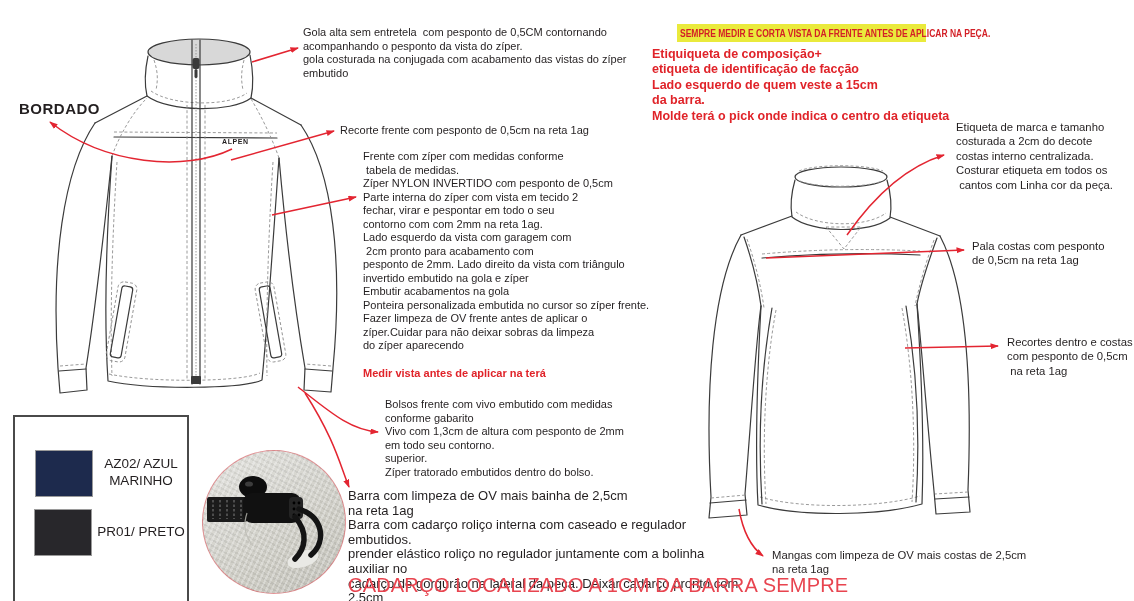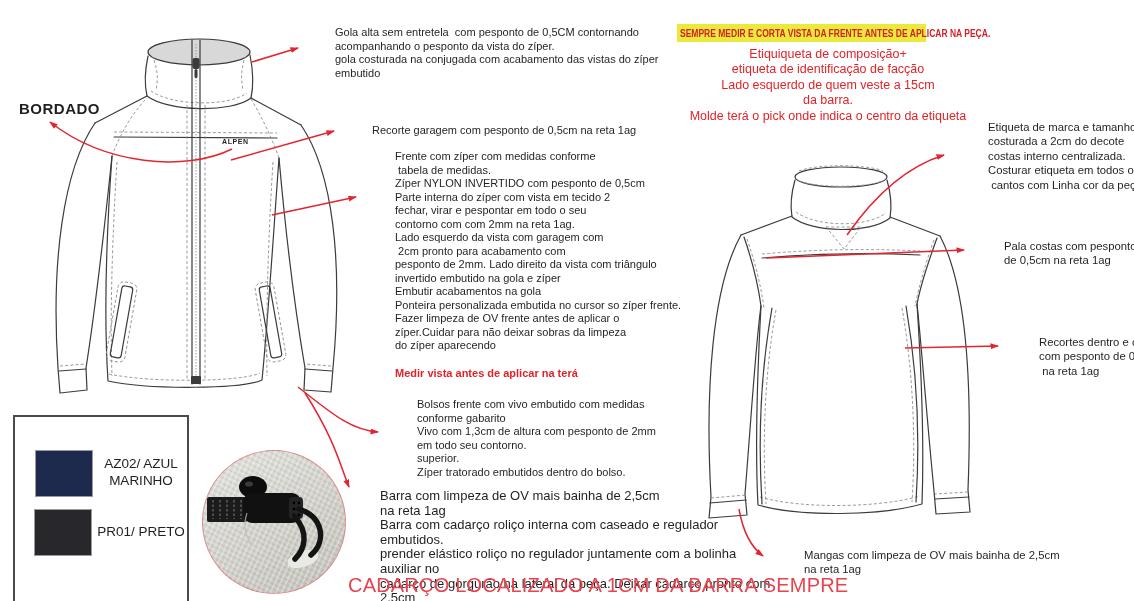--- a/index.html
+++ b/index.html
@@ -2,35 +2,35 @@
 <html><head>
 <meta charset="utf-8">
 <style>
   html,body{margin:0;padding:0}
   body{
     width:1134px;height:601px;position:relative;background:#ffffff;
     font-family:"Liberation Sans", sans-serif;color:#231f20;overflow:hidden;
   }
   .note{
     position:absolute;white-space:pre-wrap;font-size:11px;line-height:13.5px;
-    color:#231f20;letter-spacing:0;margin-left:32px;
+    color:#231f20;letter-spacing:0;
   }
   .red-bold{color:#e02329;font-weight:700}
   .ln{stroke:#3b3b3b;stroke-width:1.2;fill:none;stroke-linecap:round;stroke-linejoin:round}
   .dsh{stroke:#8f8f8f;stroke-width:0.9;fill:none;stroke-dasharray:3 2.2}
   .red-ln{stroke:#e32531;stroke-width:1.5;fill:none}
   #banner{
     position:absolute;left:677px;top:24px;width:249px;height:18px;
     background:#eaea3c;color:#d31f26;font-weight:700;font-size:11.5px;line-height:18px;
     overflow:visible;white-space:nowrap;
   }
   #banner .squeeze{display:inline-block;transform:scaleX(.74);transform-origin:left center;padding-left:4px}
   #etiqueta-red-note{
-    position:absolute;left:652px;top:47px;width:352px;text-align:center;
-    color:#e02329;font-weight:400;font-size:12.5px;line-height:15.4px;white-space:pre-wrap;
+    position:absolute;left:652px;top:47px;width:352px;text-align:left;
+    color:#e02329;font-weight:700;font-size:12.5px;line-height:15.4px;white-space:pre-wrap;
   }
   #cadarco-title{
     position:absolute;left:348px;top:574px;font-size:20px;color:#e8444f;
     letter-spacing:.2px;white-space:nowrap;
   }
   #bordado-label{position:absolute;left:19px;top:100px;font-size:15px;font-weight:700;letter-spacing:.5px}
   #alpen-logo{position:absolute;left:222px;top:138px;font-size:7px;font-weight:700;letter-spacing:.6px}
   #swatch-box{
     position:absolute;left:13px;top:415px;width:176px;height:192px;
     border:2px solid #4a4a4a;background:#fff;box-sizing:border-box;
@@ -126,21 +126,21 @@
   </g>
 </svg>
 
 <div id="bordado-label">BORDADO</div>
 <div id="alpen-logo">ALPEN</div>
 
 <div class="note" style="left:303px;top:26px;width:370px">Gola alta sem entretela  com pesponto de 0,5CM contornando
 acompanhando o pesponto da vista do zíper.
 gola costurada na conjugada com acabamento das vistas do zíper
 embutido</div>
-<div class="note" style="left:340px;top:124px;width:330px">Recorte garagem com pesponto de 0,5cm na reta 1ag</div>
+<div class="note" style="left:340px;top:124px;width:330px">Recorte frente com pesponto de 0,5cm na reta 1ag</div>
 <div class="note" style="left:363px;top:150px;width:335px">Frente com zíper com medidas conforme
  tabela de medidas.
 Zíper NYLON INVERTIDO com pesponto de 0,5cm
 Parte interna do zíper com vista em tecido 2
 fechar, virar e pespontar em todo o seu
 contorno com com 2mm na reta 1ag.
 Lado esquerdo da vista com garagem com
  2cm pronto para acabamento com
 pesponto de 2mm. Lado direito da vista com triângulo
 invertido embutido na gola e zíper
@@ -175,21 +175,21 @@
 <div class="note" style="left:956px;top:120px;width:176px;font-size:11.3px;line-height:14.4px">Etiqueta de marca e tamanho
 costurada a 2cm do decote
 costas interno centralizada.
 Costurar etiqueta em todos os
  cantos com Linha cor da peça.</div>
 <div class="note" style="left:972px;top:239px;width:160px;font-size:11.3px;line-height:14.4px">Pala costas com pesponto
 de 0,5cm na reta 1ag</div>
 <div class="note" style="left:1007px;top:335px;width:126px;font-size:11.3px;line-height:14.4px">Recortes dentro e costas
 com pesponto de 0,5cm
  na reta 1ag</div>
-<div class="note" style="left:772px;top:548px;width:280px;font-size:11.3px;line-height:14.4px">Mangas com limpeza de OV mais bainha de 2,5cm
+<div class="note" style="left:772px;top:548px;width:280px;font-size:11.3px;line-height:14.4px">Mangas com limpeza de OV mais costas de 2,5cm
 na reta 1ag</div>
 
 <div id="swatch-box">
   <div class="swatch" style="left: 20px; top: 33px; background-color: rgb(29, 42, 77);"></div>
   <div class="swatch-label" style="left:76px;top:38px">AZ02/ AZUL
 MARINHO</div>
   <div class="swatch" style="left: 19px; top: 92px; background-color: rgb(40, 39, 43);"></div>
   <div class="swatch-label" style="left:76px;top:106px">PR01/ PRETO</div>
 </div>
 

